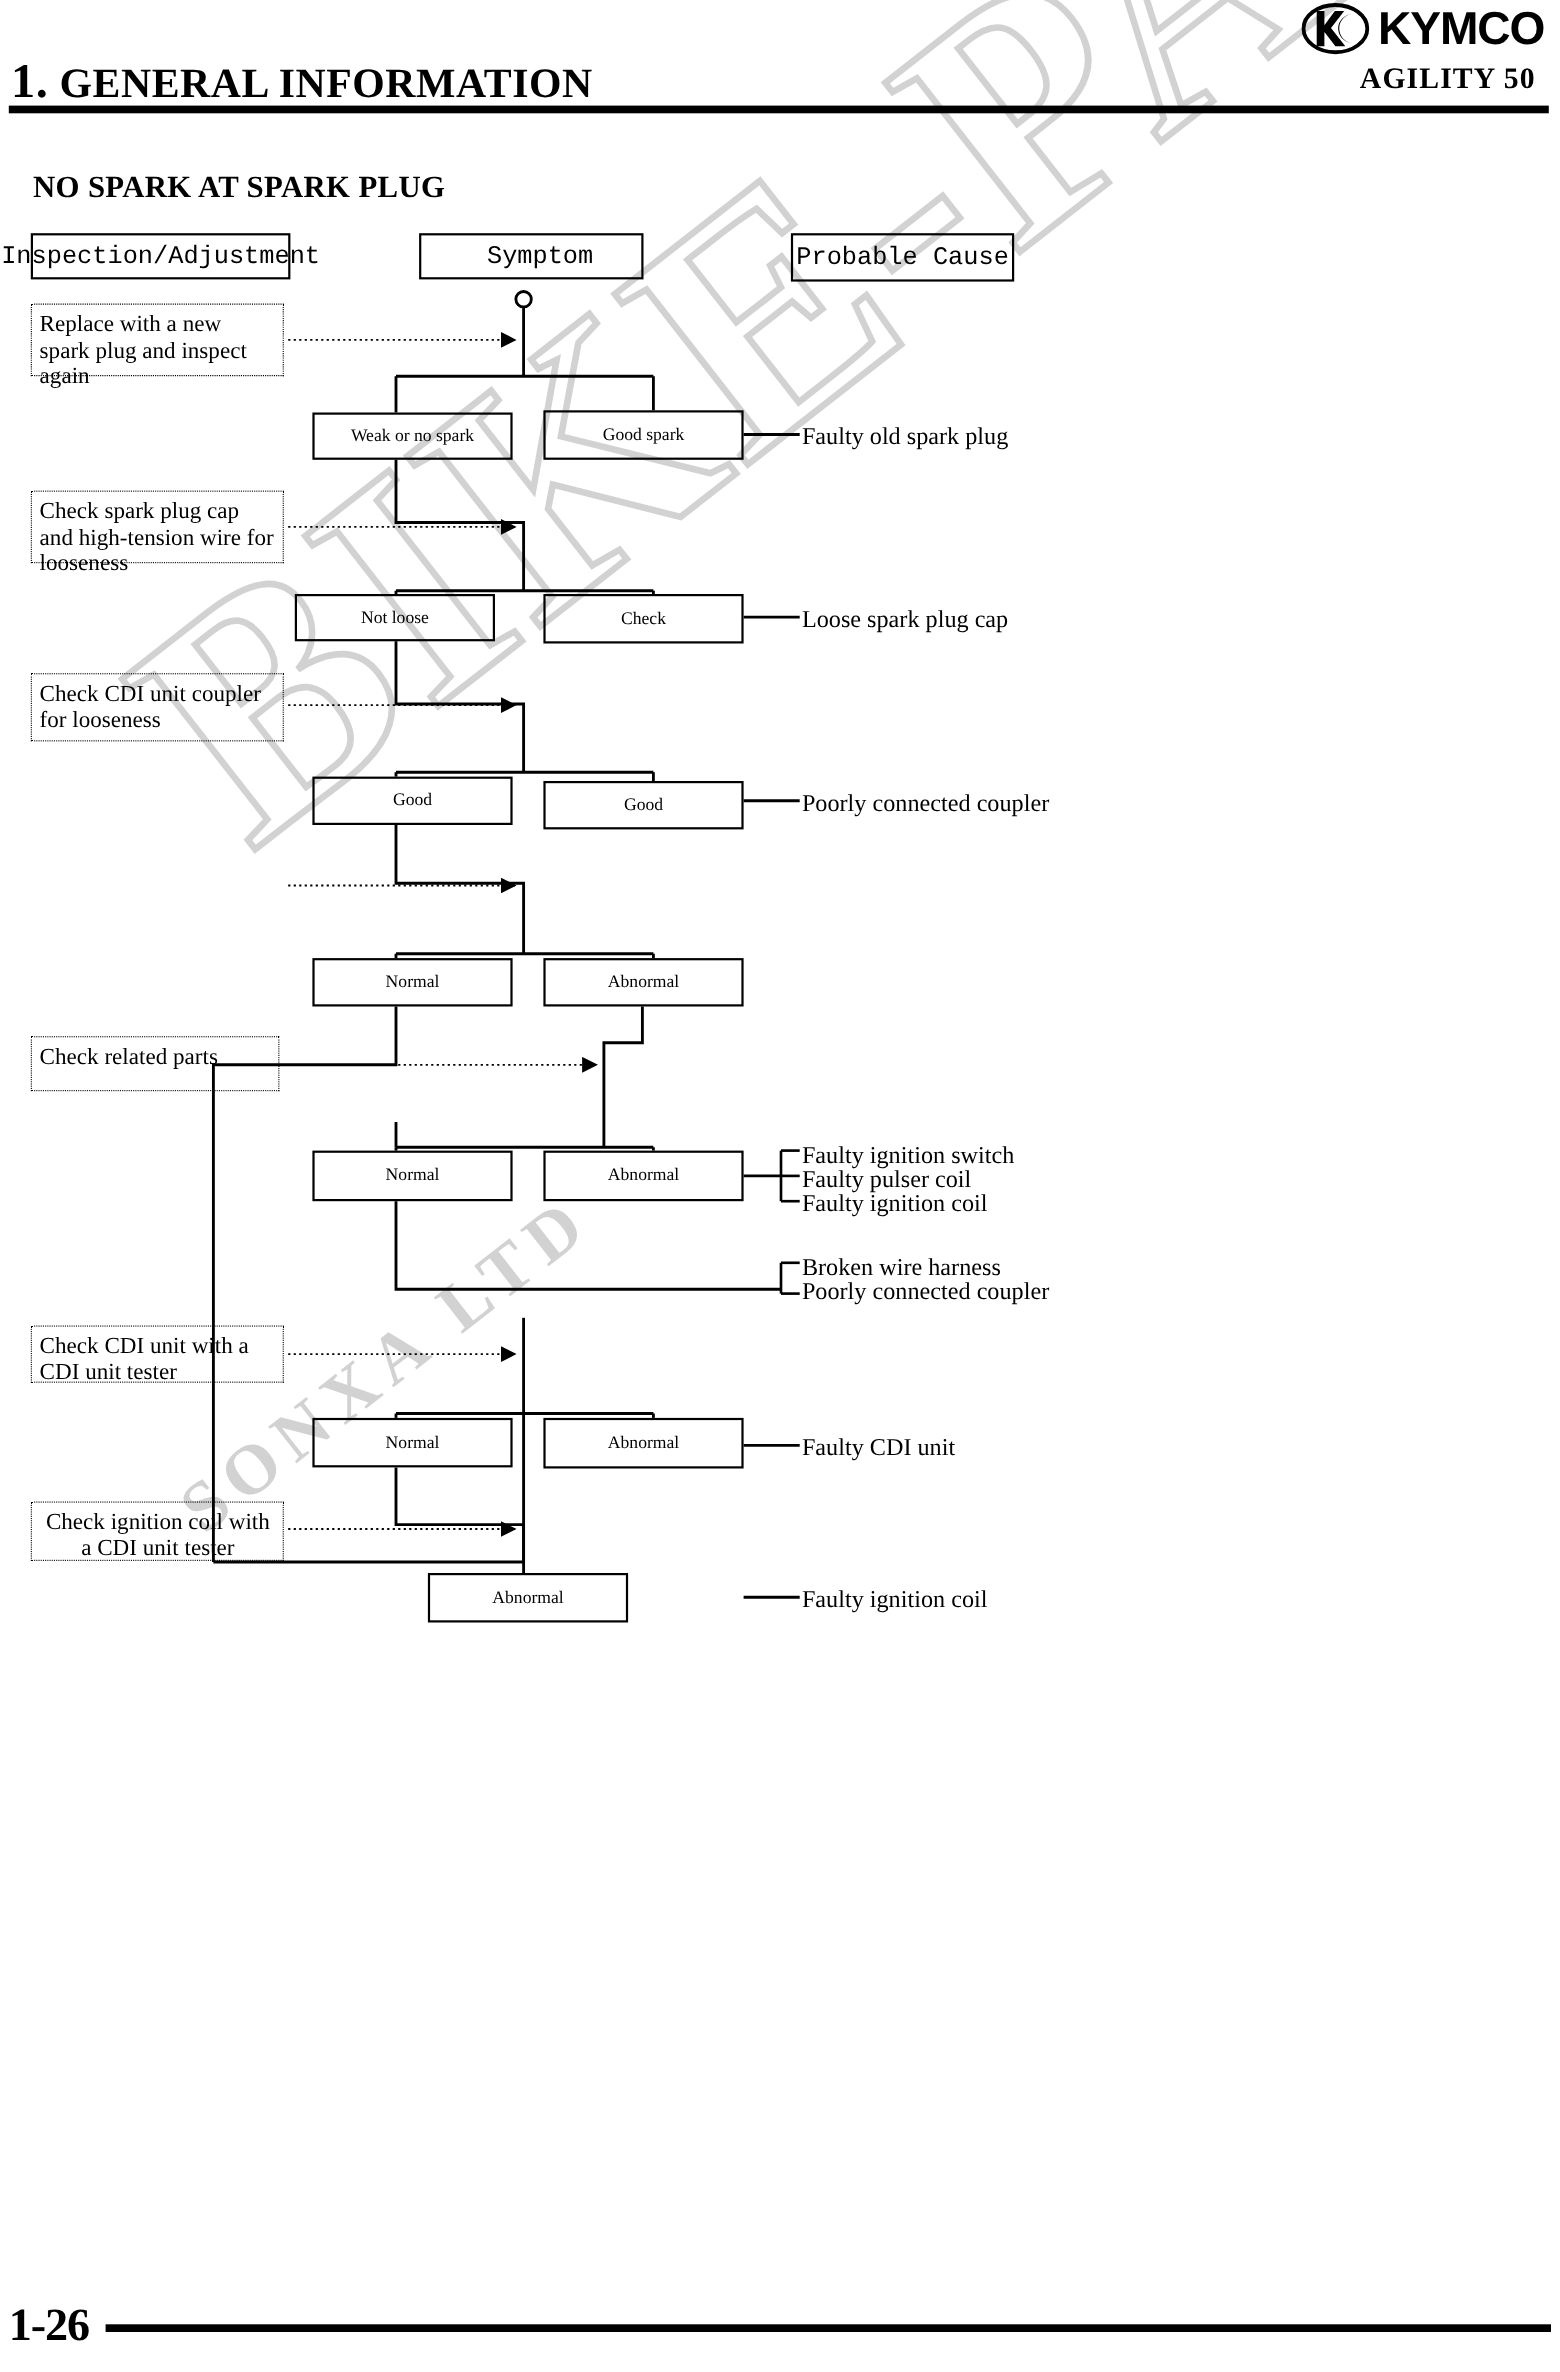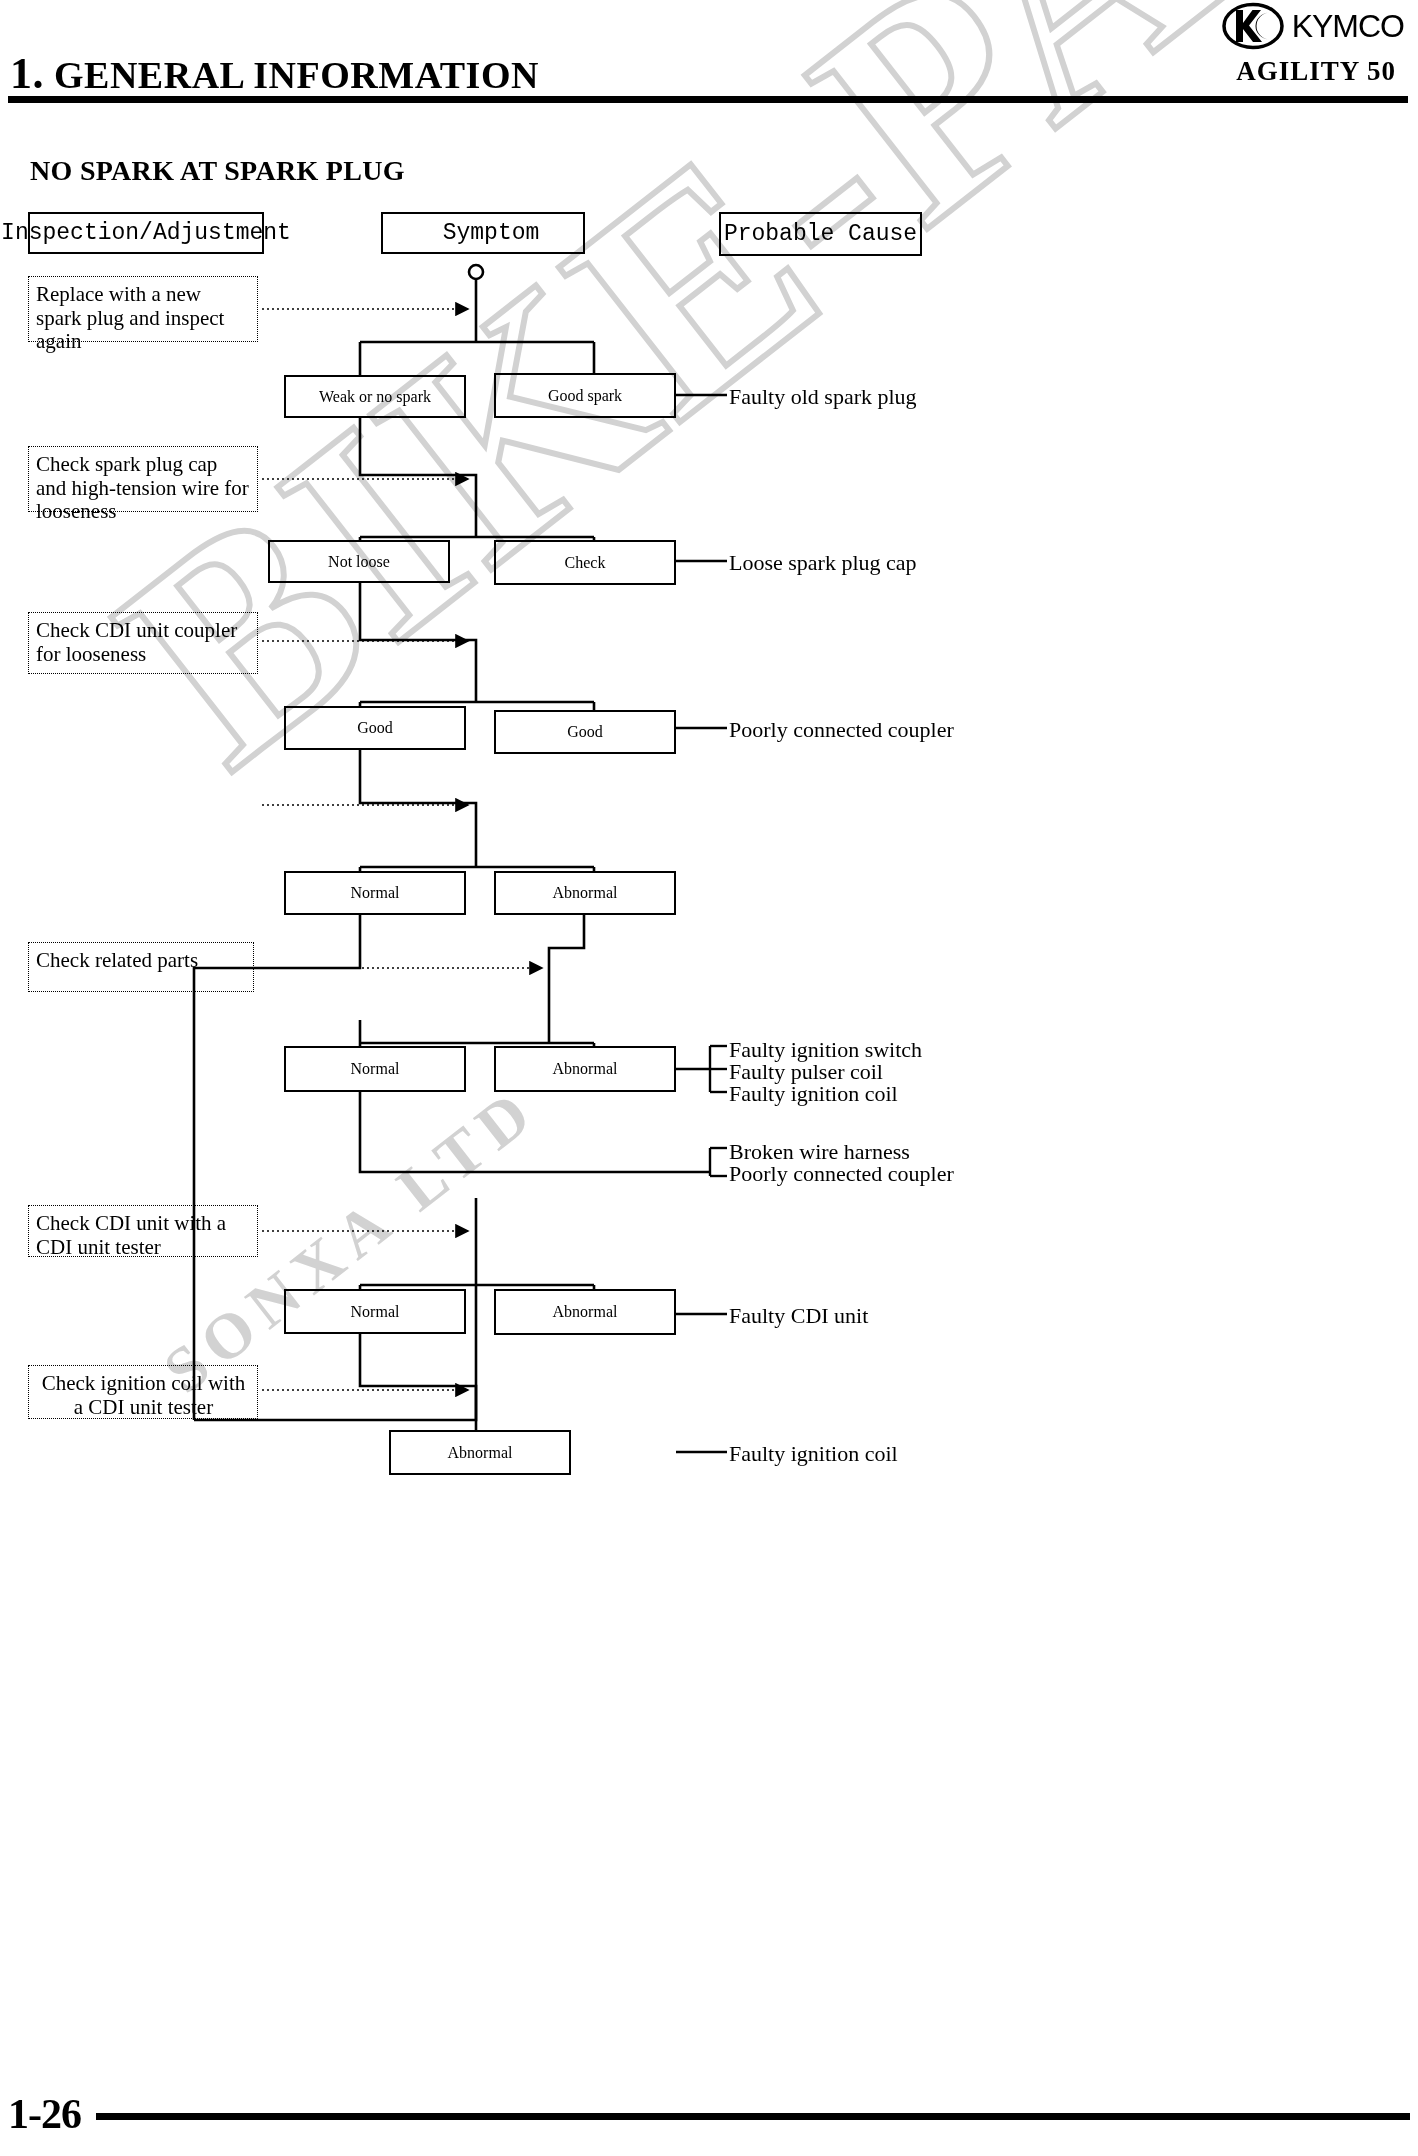--- a/index.html
+++ b/index.html
@@ -49,21 +49,21 @@
   
   .logo-wrap{
     position:absolute;right:14px;top:2px;
     display:flex;align-items:center;gap:8px;
     z-index:3;
   }
   .logo-mark{position:relative;width:62px;height:48px;}
   .logo-mark svg{display:block;}
   .logo-word{
     font-family:"Liberation Sans", sans-serif;
-    font-weight:400;font-size:32px;letter-spacing:-1px;
+    font-weight:700;font-size:42px;letter-spacing:-1px;
     line-height:1;
   }
   .chapter-title{
     position:absolute;left:10px;top:48px;
     font-weight:700;font-size:38px;letter-spacing:.5px;
     z-index:3;
   }
   .chapter-title .num{font-size:44px;}
   .model-name{
     position:absolute;right:22px;top:56px;

